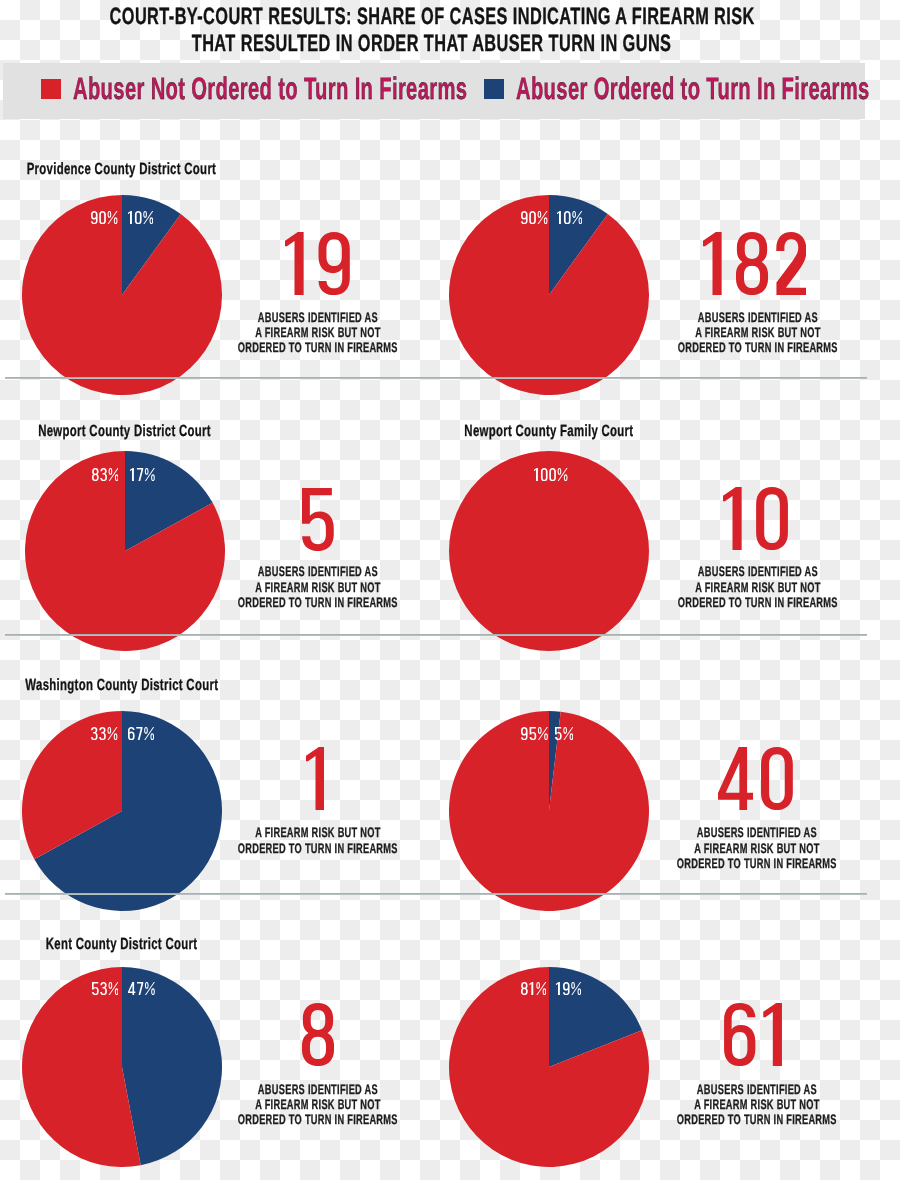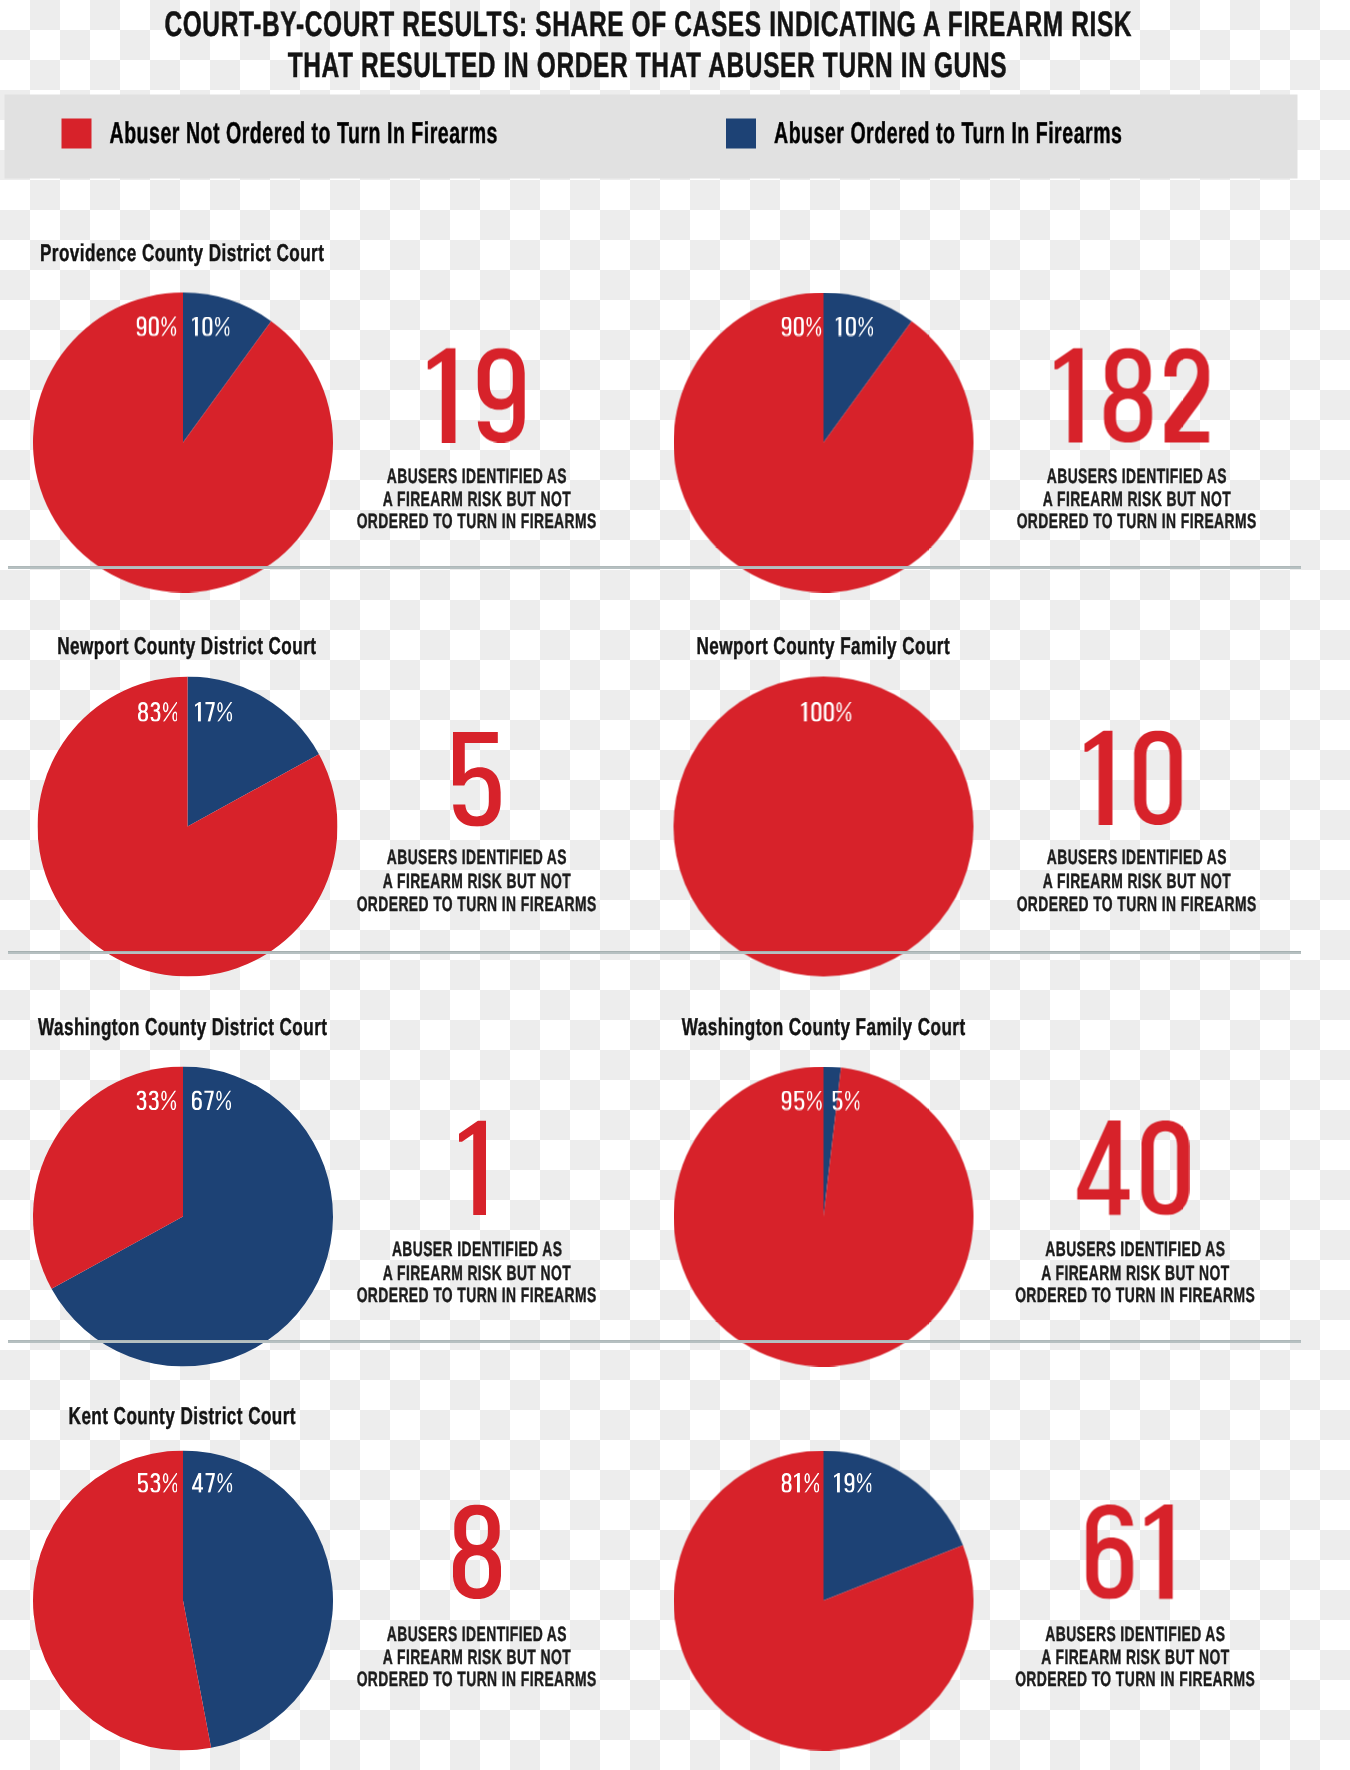--- a/index.html
+++ b/index.html
@@ -30,21 +30,21 @@
   #title-line-1{margin-top:4.4px;}
 
   
   #legend-bar{
     position:absolute;left:3px;top:62.5px;width:862px;height:56.5px;
     background:#E1E1E1;
   }
   .legend-item{position:absolute;top:0;height:56.5px;}
   .legend-swatch{position:absolute;top:16.2px;width:20px;height:20px;}
   .legend-label{
-    position:absolute;top:11.4px;left:32.4px;color:#000000;font-weight:700;font-size:20px;
+    position:absolute;top:11.4px;left:32.4px;color:#be185d;font-weight:700;font-size:31px;
     line-height:30px;white-space:nowrap;
   }
   .legend-label > span{display:inline-block;transform:scaleX(0.652);transform-origin:left center;letter-spacing:0.52px;-webkit-text-stroke:0.38px #131313;}
   #legend-item-0{left:38px;}
   #legend-item-1{left:481px;}
 
   
   .panel{position:absolute;width:430px;height:250px;margin-top:27px;}
   .panel-title{
     position:absolute;top:0;left:0;text-align:center;
@@ -201,27 +201,25 @@
         </svg></div>
       <div class="pct" style="left: 127.7px; width: 600px; top: 700.3px; text-align: left;"><svg viewBox="0.50 0 198.35 100" width="26.18" height="13.20" fill="#ffffff" fill-rule="evenodd">
           <path transform="translate(0.00,0)" d="M 25.6 100 C 40.7 100 50.2 90.1 50.2 73.2 V 61.0 C 50.2 44.4 41.3 34.8 27.2 34.8 C 20.2 34.8 15.3 37.4 12.6 42.0 V 26.0 C 12.6 15.9 16.9 10.8 25.4 10.8 C 32.9 10.8 37.0 14.8 37.6 22.5 H 50.2 C 49.6 8.1 40.4 0 25.6 0 C 10.2 0 0.6 9.7 0.6 26.6 V 73.2 C 0.6 90.1 10.2 100 25.6 100 Z M 25.4 88.6 C 17.9 88.6 13.2 83.5 13.2 73.2 V 61.2 C 13.2 51.2 17.8 46.1 25.4 46.1 C 33.1 46.1 37.6 51.2 37.6 61.2 V 73.2 C 37.6 83.5 32.9 88.6 25.4 88.6 Z"></path>
           <path transform="translate(62.55,0)" d="M 0.6 0 V 11.6 H 34.6 L 11.6 100 H 24.6 L 47.6 10.6 V 0 Z"></path>
           <path transform="translate(122.35,0)" d="M 0.50 26.00 a 14.00 26.00 0 1 1 28.00 0 a 14.00 26.00 0 1 1 -28.00 0 Z M 8.50 26.00 a 6.00 18.00 0 1 0 12.00 0 a 6.00 18.00 0 1 0 -12.00 0 Z M 48.00 74.00 a 14.00 26.00 0 1 1 28.00 0 a 14.00 26.00 0 1 1 -28.00 0 Z M 56.00 74.00 a 6.00 18.00 0 1 0 12.00 0 a 6.00 18.00 0 1 0 -12.00 0 Z M 68.0 0 L 76.5 0 L 8.5 100 L 0.0 100 Z"></path>
         </svg></div>
       <div class="bignum" style="left: 15px; top: 719.8px; width: 600px;"><svg viewBox="0.25 0 29.50 100" width="18.61" height="63.10" fill="#D7222A" fill-rule="evenodd">
           <path transform="translate(0.00,0)" d="M 29.8 0 H 20.6 L 0.2 14.0 V 22.4 H 3.4 L 15.3 14.2 V 100 H 29.8 Z"></path>
         </svg></div>
       <div class="caption" style="left: 18.2px; top: 798.4px; width: 600px;">
-        <span class="cl"><span>ABUSER IDENTIFIED AS</span></span>
-        <span class="cl"><span>A FIREARM RISK BUT NOT</span></span>
-        <span class="cl"><span>ORDERED TO TURN IN FIREARMS</span></span>
-      </div>
-    </div>
-    <div class="panel">
-      <div class="panel-title" style="left: 249.1px; top: 648.9px; width: 600px;"><span>Washington County Family Court</span></div>
+        <span class="cl"><span>A FIREARM RISK BUT NOT</span></span>
+        <span class="cl"><span>ORDERED TO TURN IN FIREARMS</span></span>
+      </div>
+    </div>
+    <div class="panel">
       <div class="pie" style="left: 449.1px; top: 683.5px;"><svg viewBox="0 0 200 200" width="200" height="200">
           <path d="M 100 100 L 100.000 0.000 A 100 100 0 0 1 111.667 0.683 Z" fill="#1D4275"></path>
           <path d="M 100 100 L 111.667 0.683 A 100 100 0 1 1 100.000 0.000 Z" fill="#D7222A"></path>
         </svg></div>
       <div class="pct" style="left: -51.6px; width: 600px; top: 700.3px; text-align: right;"><svg viewBox="1.00 0 204.10 100" width="26.94" height="13.20" fill="#ffffff" fill-rule="evenodd">
           <path transform="translate(0.00,0)" d="M 25.6 0 C 10.5 0 1.0 9.9 1.0 26.8 V 39.0 C 1.0 55.6 9.9 65.2 24.0 65.2 C 31.0 65.2 35.9 62.6 38.6 58.0 V 74.0 C 38.6 84.1 34.3 89.2 25.8 89.2 C 18.3 89.2 14.2 85.2 13.6 77.5 H 1.0 C 1.6 91.9 10.8 100 25.6 100 C 41.0 100 50.6 90.3 50.6 73.4 V 26.8 C 50.6 9.9 41.0 0 25.6 0 Z M 25.8 11.4 C 33.3 11.4 38.0 16.5 38.0 26.8 V 38.8 C 38.0 48.8 33.4 53.9 25.8 53.9 C 18.1 53.9 13.6 48.8 13.6 38.8 V 26.8 C 13.6 16.5 18.3 11.4 25.8 11.4 Z"></path>
           <path transform="translate(62.80,0)" d="M 3.2 0 V 56.6 H 15.2 C 17.8 50.7 22.4 47.6 28.6 47.6 C 36.6 47.6 41.1 53.1 41.1 63.6 V 73.8 C 41.1 84.0 36.6 89.2 28.6 89.2 C 21.2 89.2 16.8 84.8 16.2 76.6 H 3.4 C 4.0 92.0 13.4 100 28.8 100 C 44.4 100 53.6 90.2 53.6 73.5 V 63.6 C 53.6 47.3 45.3 37.3 31.7 37.3 C 25.0 37.3 19.6 39.6 15.7 44.0 V 11.6 H 50.6 V 0 Z"></path>
           <path transform="translate(128.60,0)" d="M 0.50 26.00 a 14.00 26.00 0 1 1 28.00 0 a 14.00 26.00 0 1 1 -28.00 0 Z M 8.50 26.00 a 6.00 18.00 0 1 0 12.00 0 a 6.00 18.00 0 1 0 -12.00 0 Z M 48.00 74.00 a 14.00 26.00 0 1 1 28.00 0 a 14.00 26.00 0 1 1 -28.00 0 Z M 56.00 74.00 a 6.00 18.00 0 1 0 12.00 0 a 6.00 18.00 0 1 0 -12.00 0 Z M 68.0 0 L 76.5 0 L 8.5 100 L 0.0 100 Z"></path>
         </svg></div>
       <div class="pct" style="left: 554.6px; width: 600px; top: 700.3px; text-align: left;"><svg viewBox="3.25 0 139.05 100" width="18.35" height="13.20" fill="#ffffff" fill-rule="evenodd">

